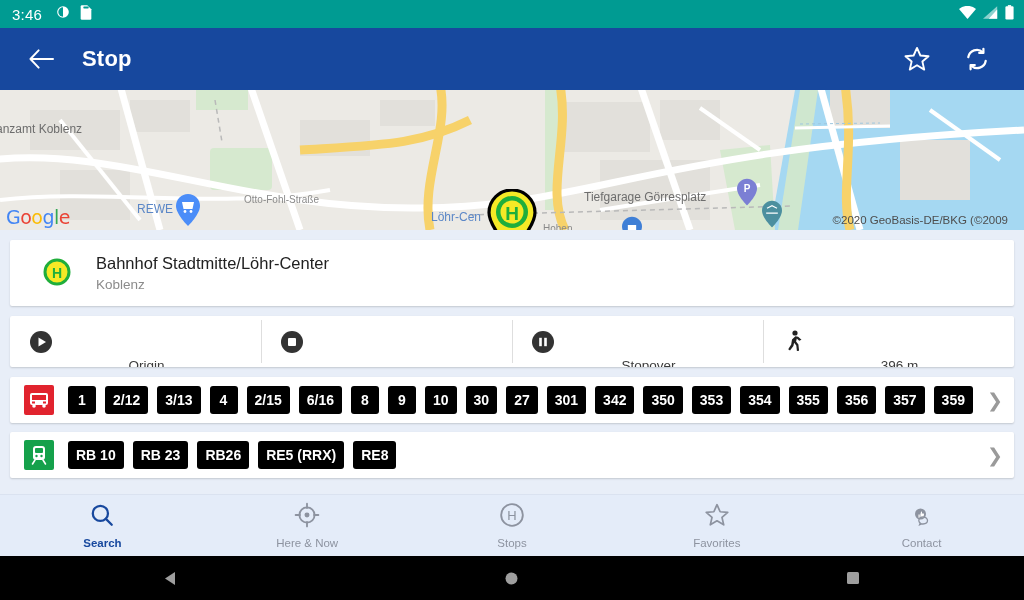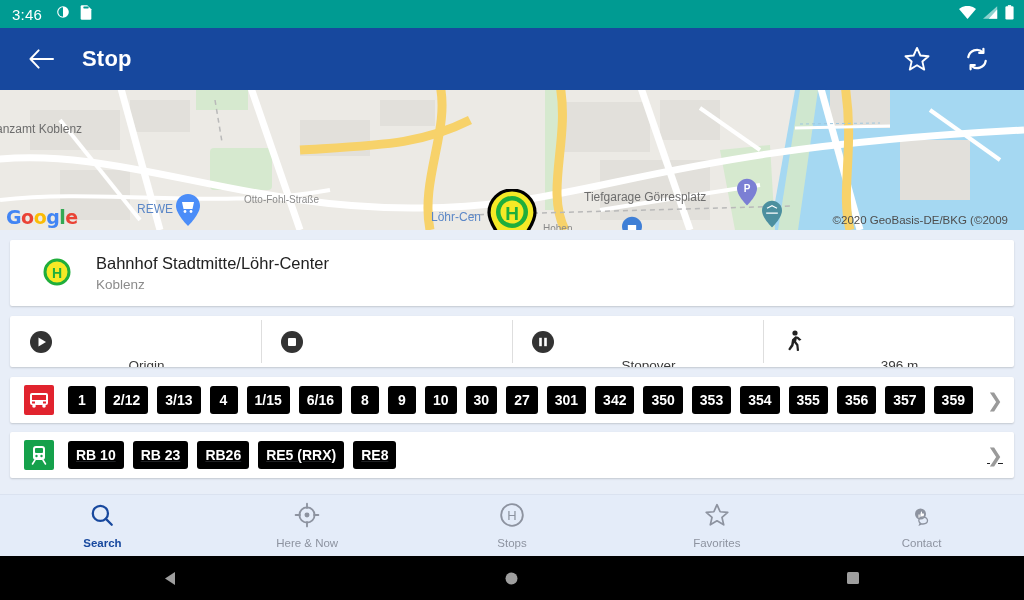--- a/index.html
+++ b/index.html
@@ -45,21 +45,21 @@
     white-space: nowrap; pointer-events: none;
   }
   .lbl-poi { color: #5b87c7; font-size: 12px; }
   .lbl-grey { color: #6d6d6d; font-size: 12px; }
   .lbl-street { color: #8a8a8a; font-size: 10px; }
   .lbl-attr { color: #4d4d4d; font-size: 11.5px; }
   .gpin { position: absolute; }
 
   .googlelogo {
     position: absolute; left: 6px; bottom: 2px; font-size: 19px;
-    font-family: "DejaVu Sans", sans-serif; font-weight: bold; letter-spacing: -.5px; margin-top: 9px;
+    font-family: "DejaVu Sans", sans-serif; font-weight: normal; letter-spacing: -.5px; margin-top: 9px;
   }
   .googlelogo span:nth-child(1){color:#4285F4}
   .googlelogo span:nth-child(2){color:#EA4335}
   .googlelogo span:nth-child(3){color:#FBBC05}
   .googlelogo span:nth-child(4){color:#4285F4}
   .googlelogo span:nth-child(5){color:#34A853}
   .googlelogo span:nth-child(6){color:#EA4335}
 
   
   .content { flex: 1 1 auto; background: #e8eef8; padding: 0; position: relative; }
@@ -89,21 +89,21 @@
   .mode-bus { background: #e1232e; }
   .mode-train { background: #15a14b; }
   .chips { display: flex; align-items: center; gap: 9px; flex: 1 1 auto; overflow: hidden; }
   .chip {
     background: #000; color: #fff; font-size: 14px; font-weight: bold;
     height: 28px; min-width: 28px; border-radius: 3px;
     display: flex; align-items: center; justify-content: center; padding: 0 8px;
     flex: 0 0 auto; cursor: pointer;
   }
   .chev { flex: 0 0 26px; display: flex; align-items: center; justify-content: center; color: #9a9a9a; font-size: 19px; cursor: pointer; }
-  .linecard + .linecard { margin-top: 9px; text-decoration: underline; }
+  .linecard + .linecard { margin-top: 9px; }
 
   
   .bottomnav {
     height: 62px; flex: 0 0 62px; background: #e4ecf9;
     display: flex; align-items: center; border-top: 1px solid #dae2f0;
   }
   .navitem { flex: 1 1 20%; display: flex; flex-direction: column; align-items: center; justify-content: center; gap: 5px; cursor: pointer; }
   .navlabel { font-size: 11.5px; color: #8d93a0; }
   .navitem.active .navlabel { color: #17489e; font-weight: bold; }
 
@@ -351,21 +351,21 @@
             <circle cx="16" cy="16" r="1.8" fill="#fff"></circle>
             <rect x="4" y="11.5" width="3" height="2" fill="#e1232e"></rect>
             <rect x="15" y="11.5" width="3" height="2" fill="#e1232e"></rect>
           </svg>
       </div>
       <div class="chips" id="bus-chips">
           <div class="chip">1</div>
           <div class="chip">2/12</div>
           <div class="chip">3/13</div>
           <div class="chip">4</div>
-          <div class="chip">1/15</div>
+          <div class="chip">2/15</div>
           <div class="chip">6/16</div>
           <div class="chip">8</div>
           <div class="chip">9</div>
           <div class="chip">10</div>
           <div class="chip">30</div>
           <div class="chip">27</div>
           <div class="chip">301</div>
           <div class="chip">342</div>
           <div class="chip">350</div>
           <div class="chip">353</div>

